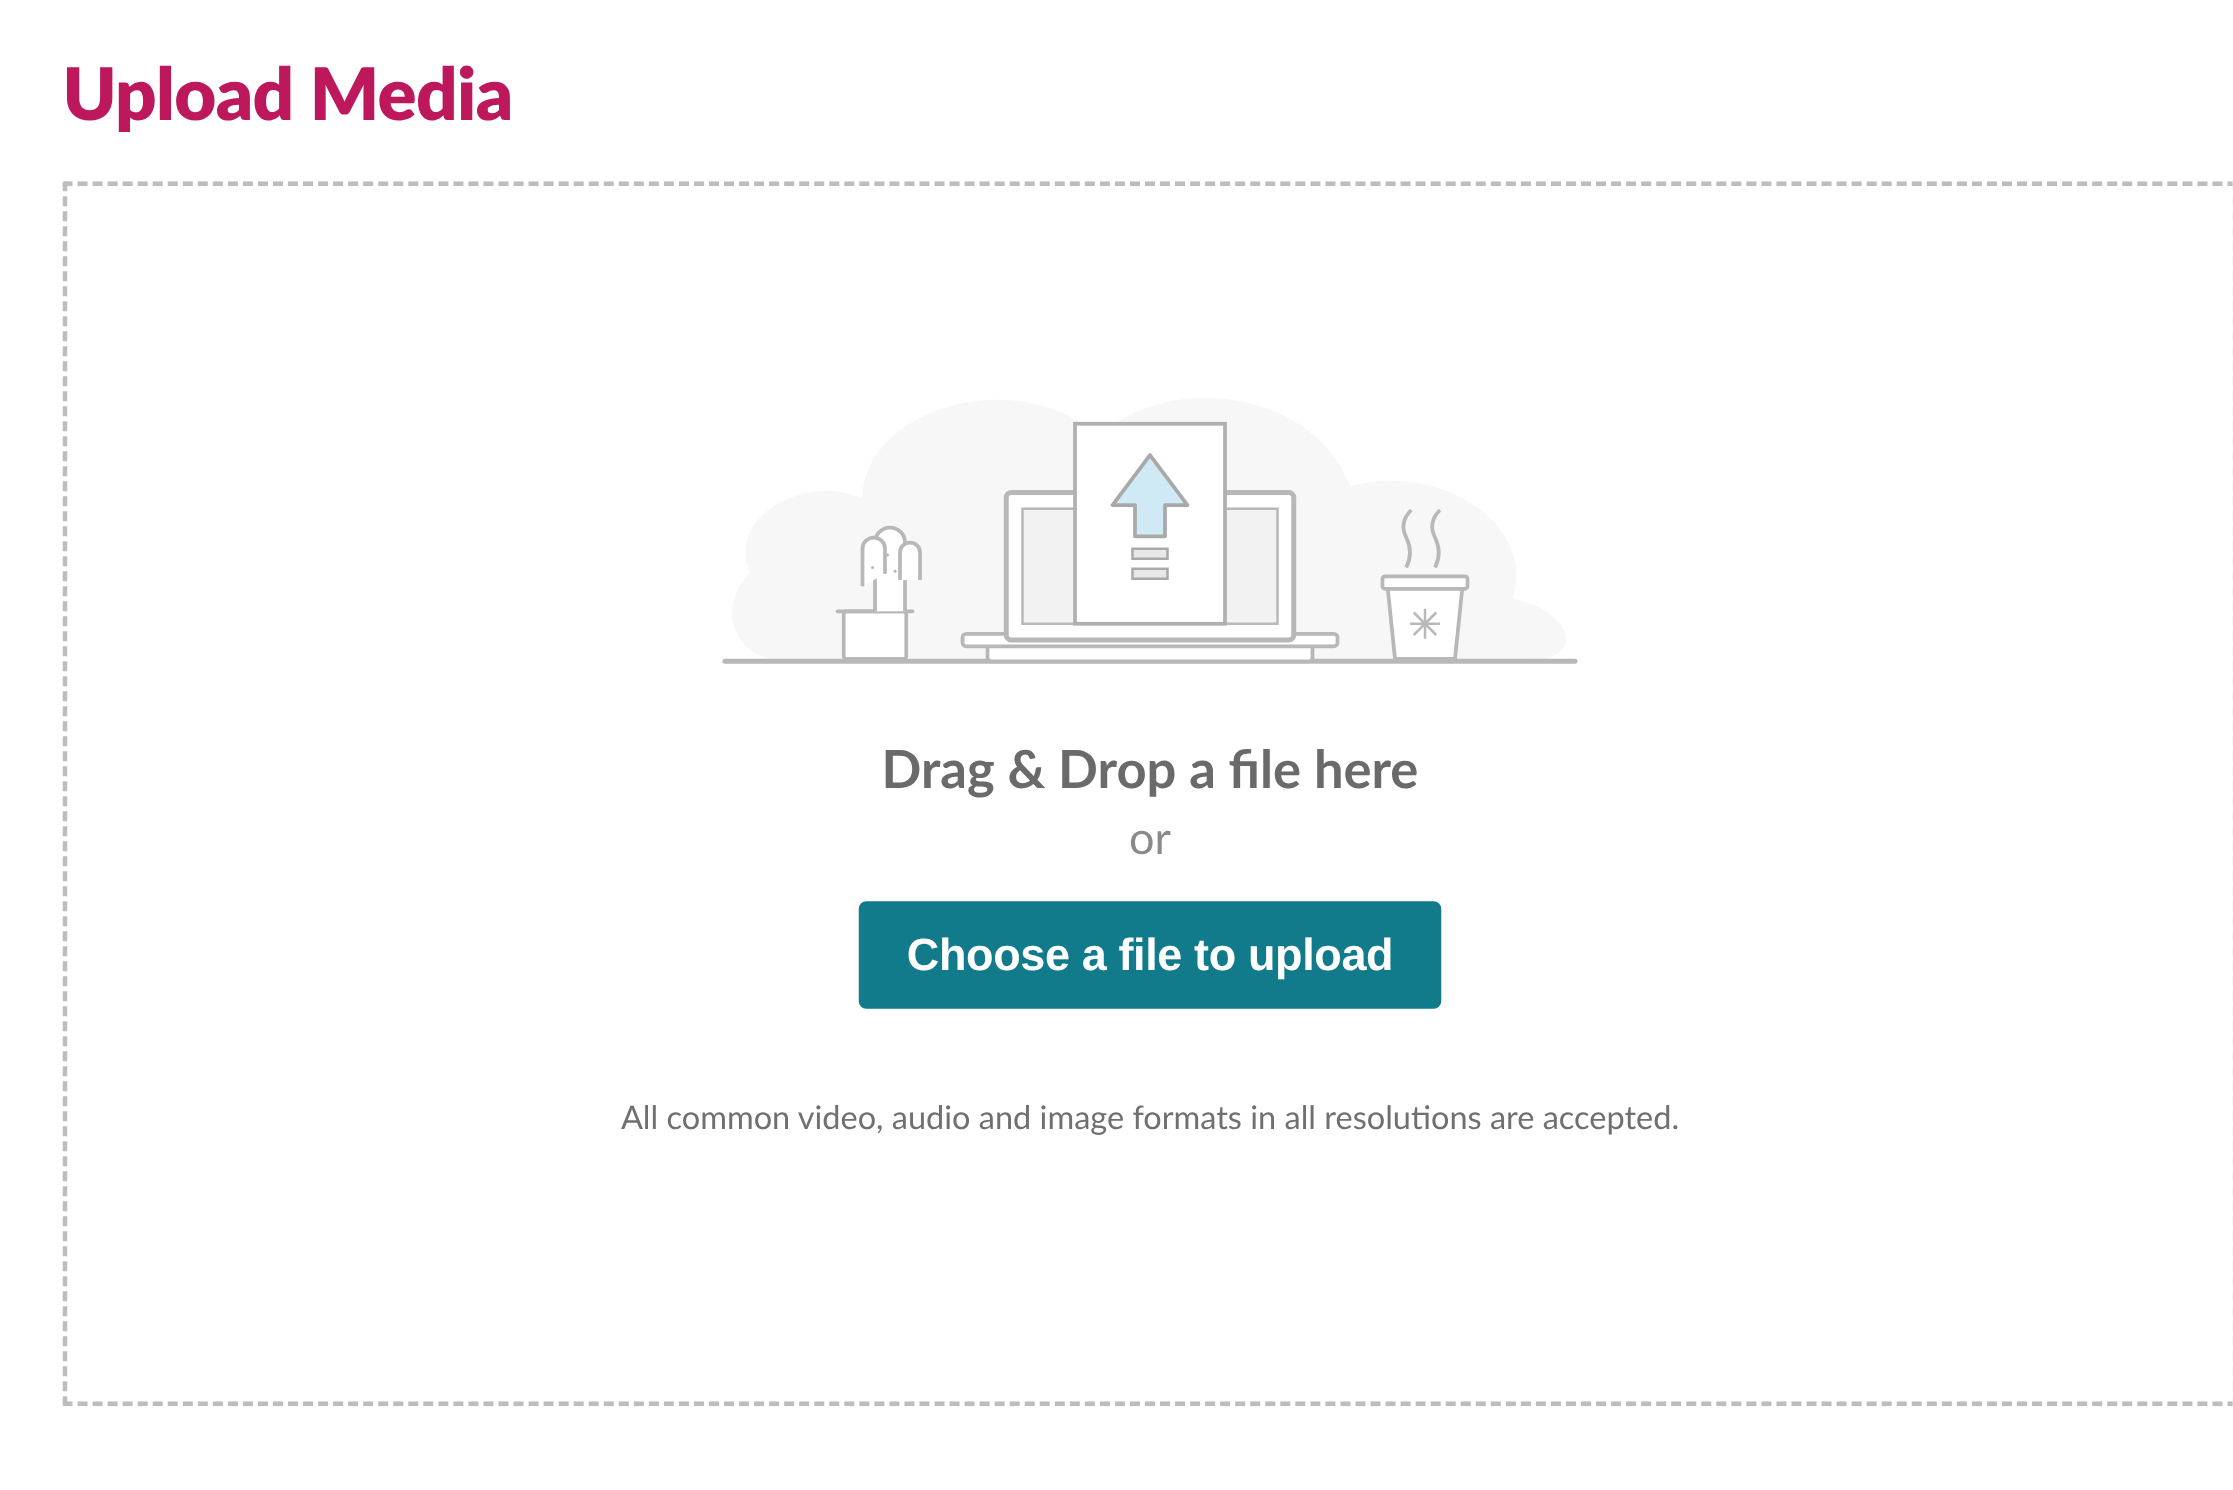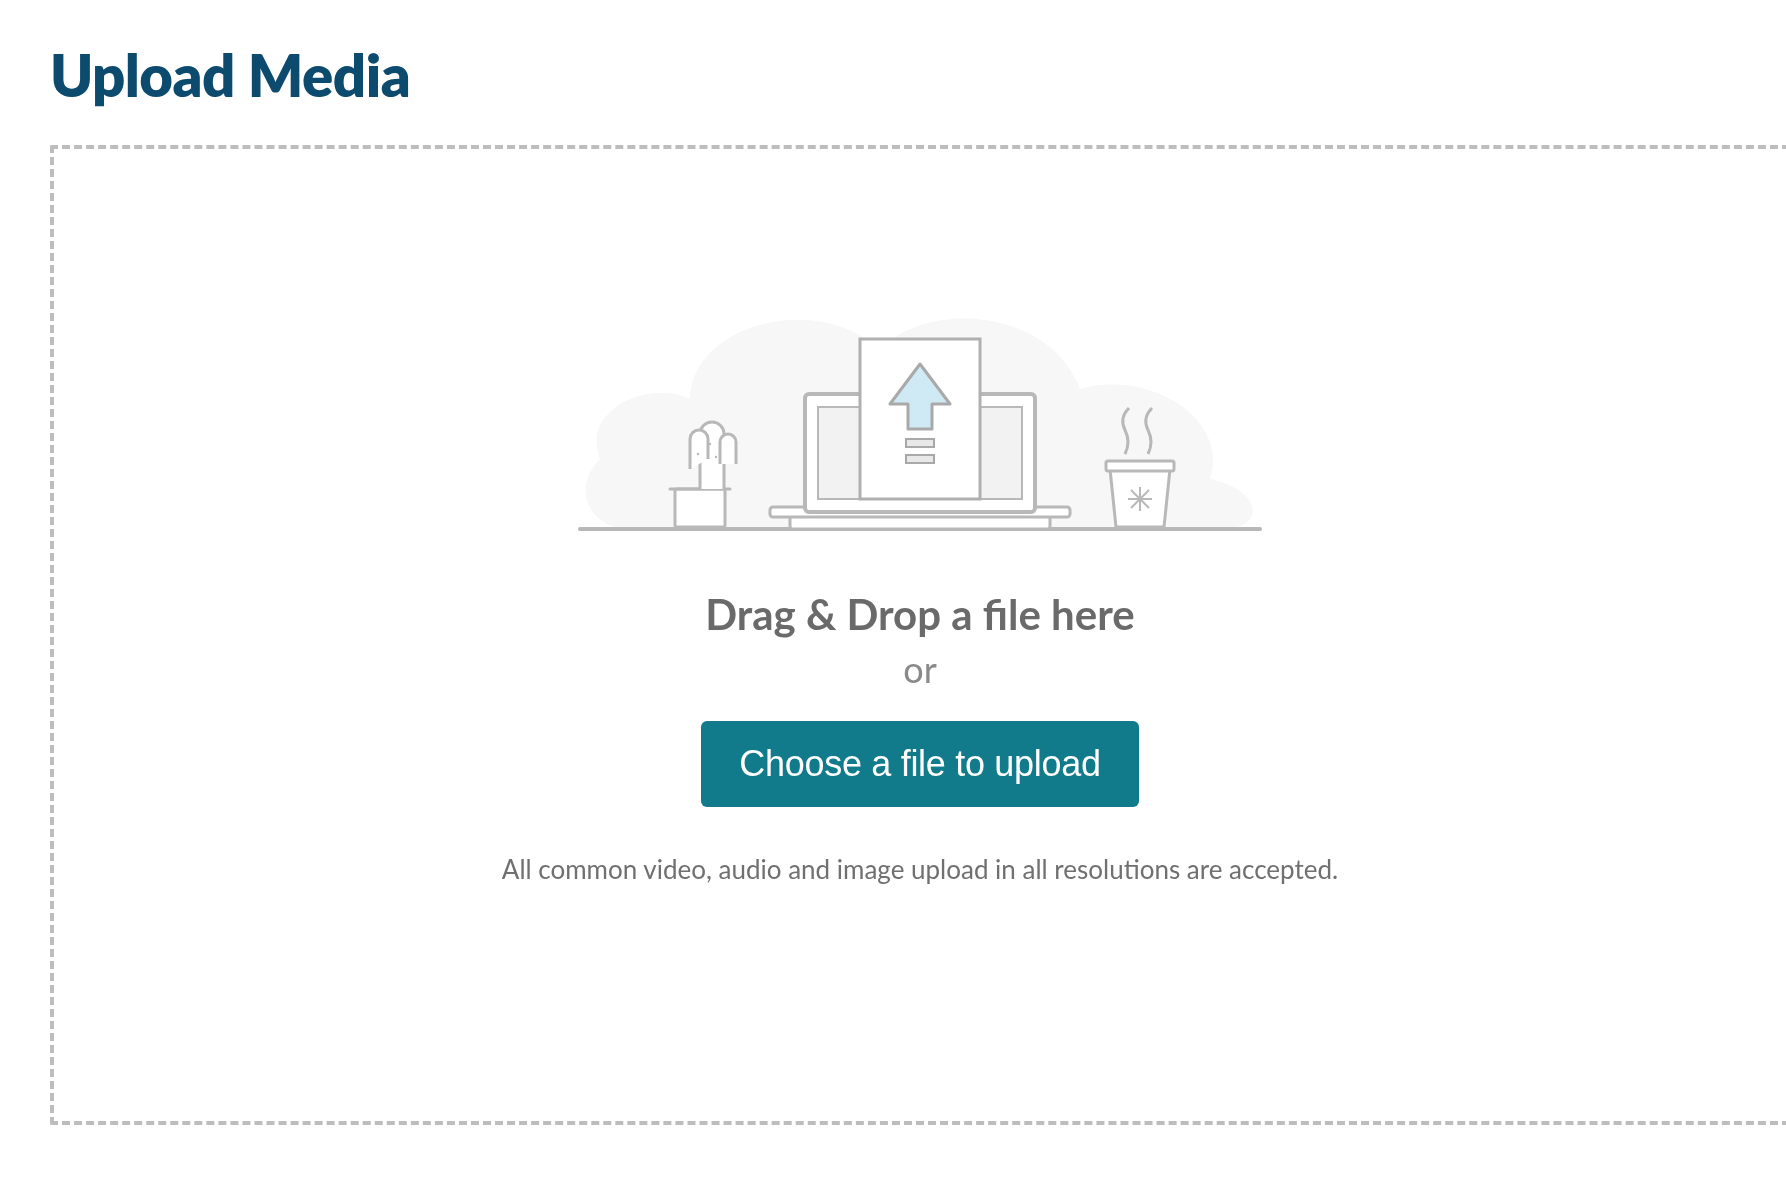--- a/index.html
+++ b/index.html
@@ -8,21 +8,21 @@
     background: #ffffff;
     color: #333;
     width: 1786px;
     height: 1192px;
     padding: 40px 0 0 50px;
     overflow: hidden;
   }
   h1.page-title {
     font-size: 58px;
     font-weight: 800;
-    color: #0c4a6e;
+    color: #be185d;
     letter-spacing: -0.5px;
     margin-bottom: 36px;
   }
   .dropzone {
     border: 4px dashed #bdbdbd;
     border-radius: 2px;
     width: 1740px;
     height: 980px;
     padding-top: 80px;
     display: flex;
@@ -46,24 +46,24 @@
     color: #8a8a8a;
     font-weight: 400;
     margin-bottom: 30px;
   }
   .choose-btn {
     background: #117a8b;
     color: #ffffff;
     border: none;
     border-radius: 6px;
     font-size: 36px;
-    font-weight: 400;
+    font-weight: 700;
     padding: 22px 38px;
     cursor: pointer;
-    margin-bottom: 46px;
+    margin-bottom: 70px;
     letter-spacing: -0.3px;
   }
   .helper-text {
     font-size: 26px;
     color: #707070;
     font-weight: 400;
   }
 </style>
 </head>
 <body>
@@ -125,15 +125,15 @@
       <path d="M578 225 q6 -12 0 -24 q-6 -12 4 -22" fill="none"></path>
     </g>
   </svg>
 
   <div class="dnd-text">Drag &amp; Drop a file here</div>
 
   <div class="or-text">or</div>
 
   <button class="choose-btn">Choose a file to upload</button>
 
-  <div class="helper-text">All common video, audio and image upload in all resolutions are accepted.</div>
+  <div class="helper-text">All common video, audio and image formats in all resolutions are accepted.</div>
 
 </div>
 
 </body></html>

